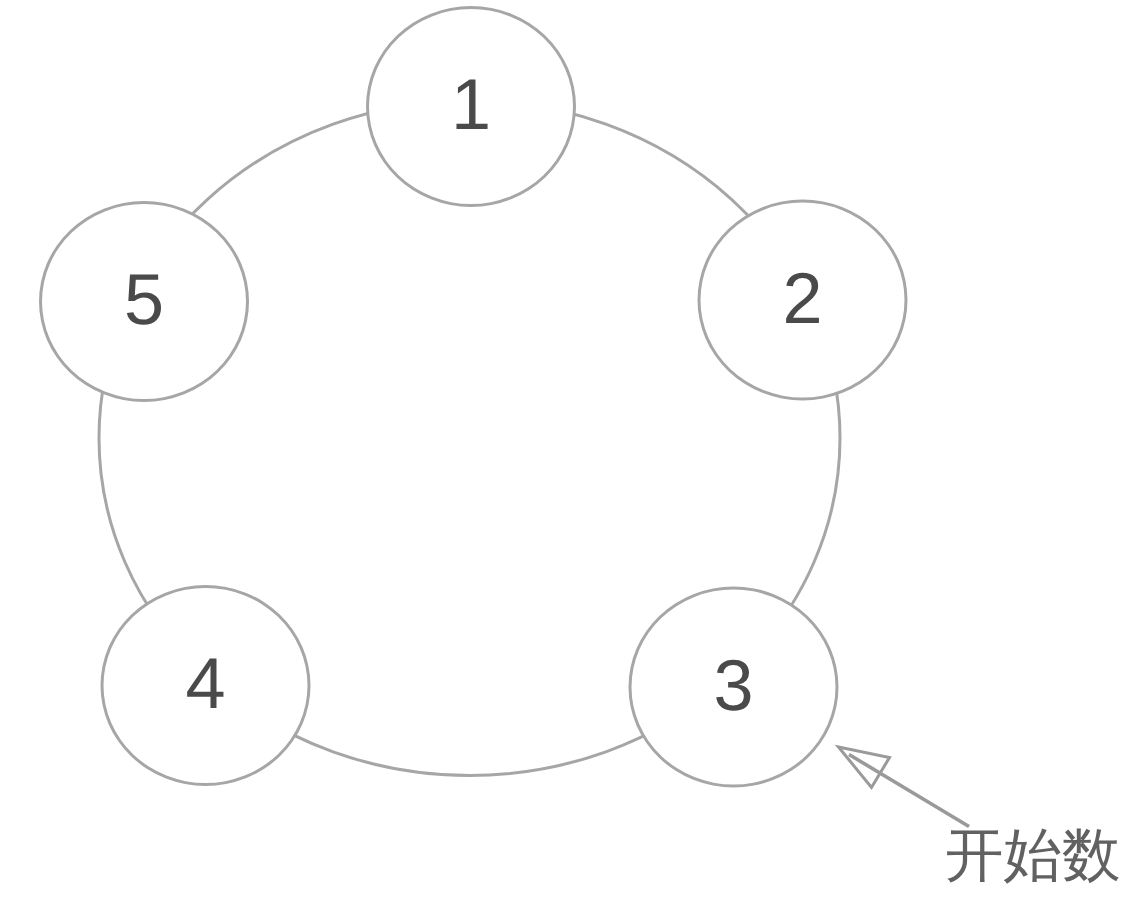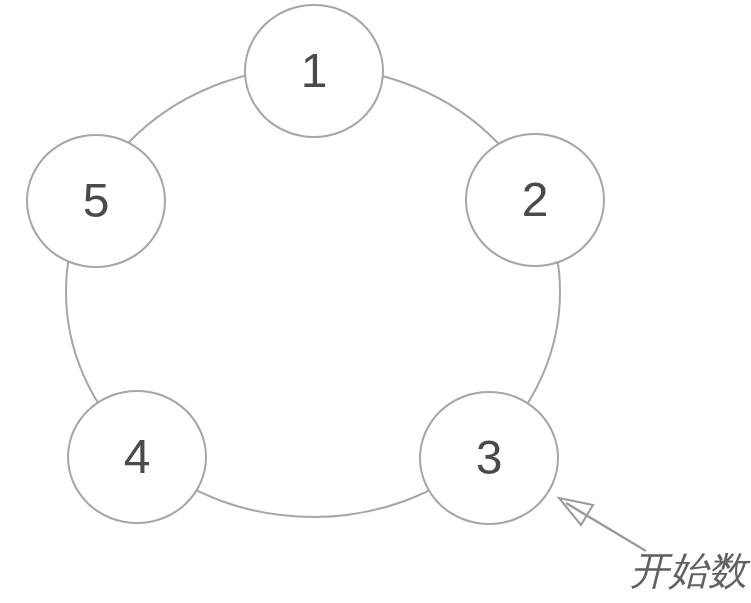--- a/index.html
+++ b/index.html
@@ -58,21 +58,20 @@
   }
   .annotation-label {
     position: absolute;
     left: 630px;
     top: 551px;
     font-size: 39px;
     line-height: 1.05;
     color: var(--annotation-color, #616161);
     white-space: nowrap;
     z-index: 2;
-    font-style: italic;
   }
 </style>
 </head>
 <body>
 
 <div class="stage">
 
   <svg class="canvas" width="751" height="603" viewBox="0 0 751 603">
 
     <ellipse class="ring" cx="313" cy="292" rx="247" ry="225"></ellipse>

